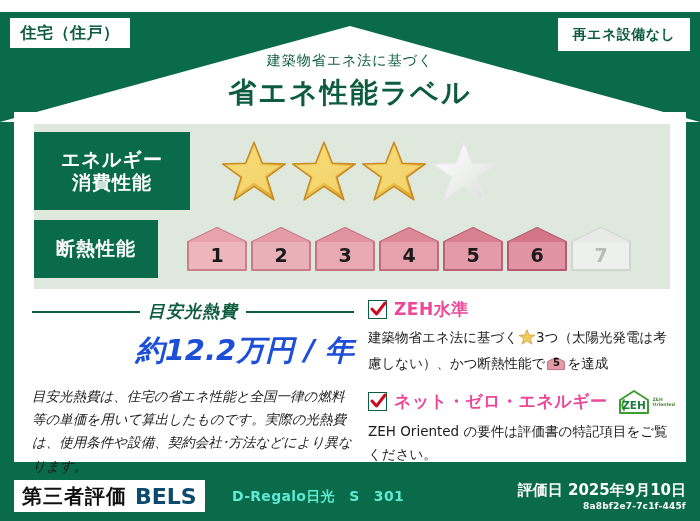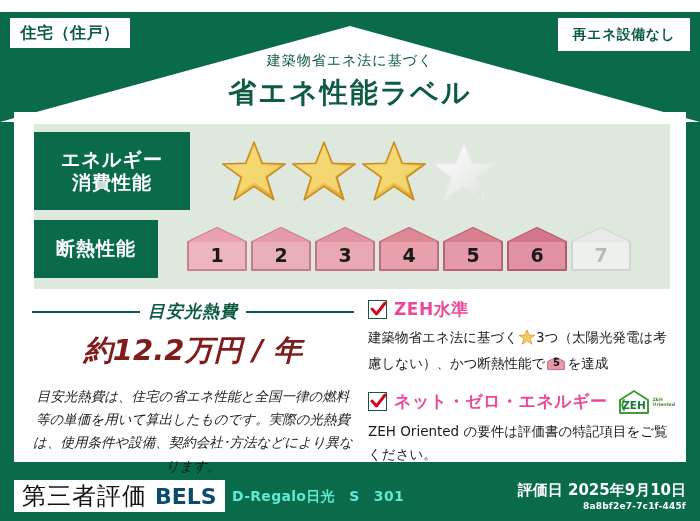--- a/index.html
+++ b/index.html
@@ -86,23 +86,23 @@
   .house.off .num { color:#b6bdb6; }
 
   
   .lower { position:absolute; left:0; top:182px; width:672px; height:166px; display:flex; }
   .lower-left  { width:352px; padding:0 14px 0 16px;font-style:italic; }
   .lower-right { width:320px; padding:0 12px 0 0; }
 
   .cost-head { display:flex; align-items:center; justify-content:center; gap:8px; margin-top:4px;}
   .cost-head .rule { flex:1; height:2px; background:#0d5c3f; }
   .cost-head .txt { font-size:17px; font-weight:bold; color:#0d5c3f; letter-spacing:1px; }
-  .cost-value { text-align:center; font-size:29px; font-weight:bold; color:#7f1d1d; margin-top:8px; letter-spacing:0px;}
-
-  .note { font-size:13.5px; color:#1a1a1a; line-height:1.72; margin-top:14px; letter-spacing:0px;text-align:center;}
+  .cost-value { text-align:right; font-size:29px; font-weight:bold; color:#1d4ed8; margin-top:8px; letter-spacing:0px;}
+
+  .note { font-size:13.5px; color:#1a1a1a; line-height:1.72; margin-top:14px; letter-spacing:0px;}
 
   
   .check-block { margin-top:2px; }
   .check-block + .check-block { margin-top:14px; }
   .check-head { display:flex; align-items:center; gap:7px; }
   .checkbox {
     width:19px; height:19px; border:1.6px solid #0d5c3f; background:#fff;
     position:relative; flex:0 0 auto;
   }
   .checkbox svg { position:absolute; left:1px; top:0px; }
@@ -115,21 +115,21 @@
 
   .zeh-logo { display:inline-flex; align-items:center; vertical-align:-7px; margin-left:2px; }
   .zeh-logo .sub { font-size:4.5px; color:#4a8a3a; line-height:1.15; margin-left:2px; font-weight:bold; }
 
   
   .footer { position:absolute; z-index:5; left:0; bottom:0; width:700px; height:60px; }
   .bels-box {
     position:absolute; left:14px; top:7px; height:32px; background:#ffffff;
     display:flex; align-items:center; padding:0 8px; gap:8px;
   }
-  .bels-jp { font-size:24px; font-weight:normal; color:#111111; letter-spacing:1px; }
+  .bels-jp { font-size:20px; font-weight:bold; color:#111111; letter-spacing:1px; }
   .bels-en { font-size:22px; font-weight:bold; color:#0c4a6e; letter-spacing:0px; font-family:"DejaVu Sans","Liberation Sans",sans-serif;}
   .bldg { position:absolute; left:232px; top:15px; font-size:14px; color:#5eead4; font-weight:bold; letter-spacing:.3px;}
   .date { position:absolute; right:14px; top:8px; font-size:15px; color:#ffffff; font-weight:bold; text-align:right;}
   .uid  { position:absolute; right:14px; top:28px; font-size:9px; color:#ffffff; font-weight:bold; text-align:right; letter-spacing:.2px;}
 </style>
 </head>
 <body>
 
 <div id="label-root">
 

